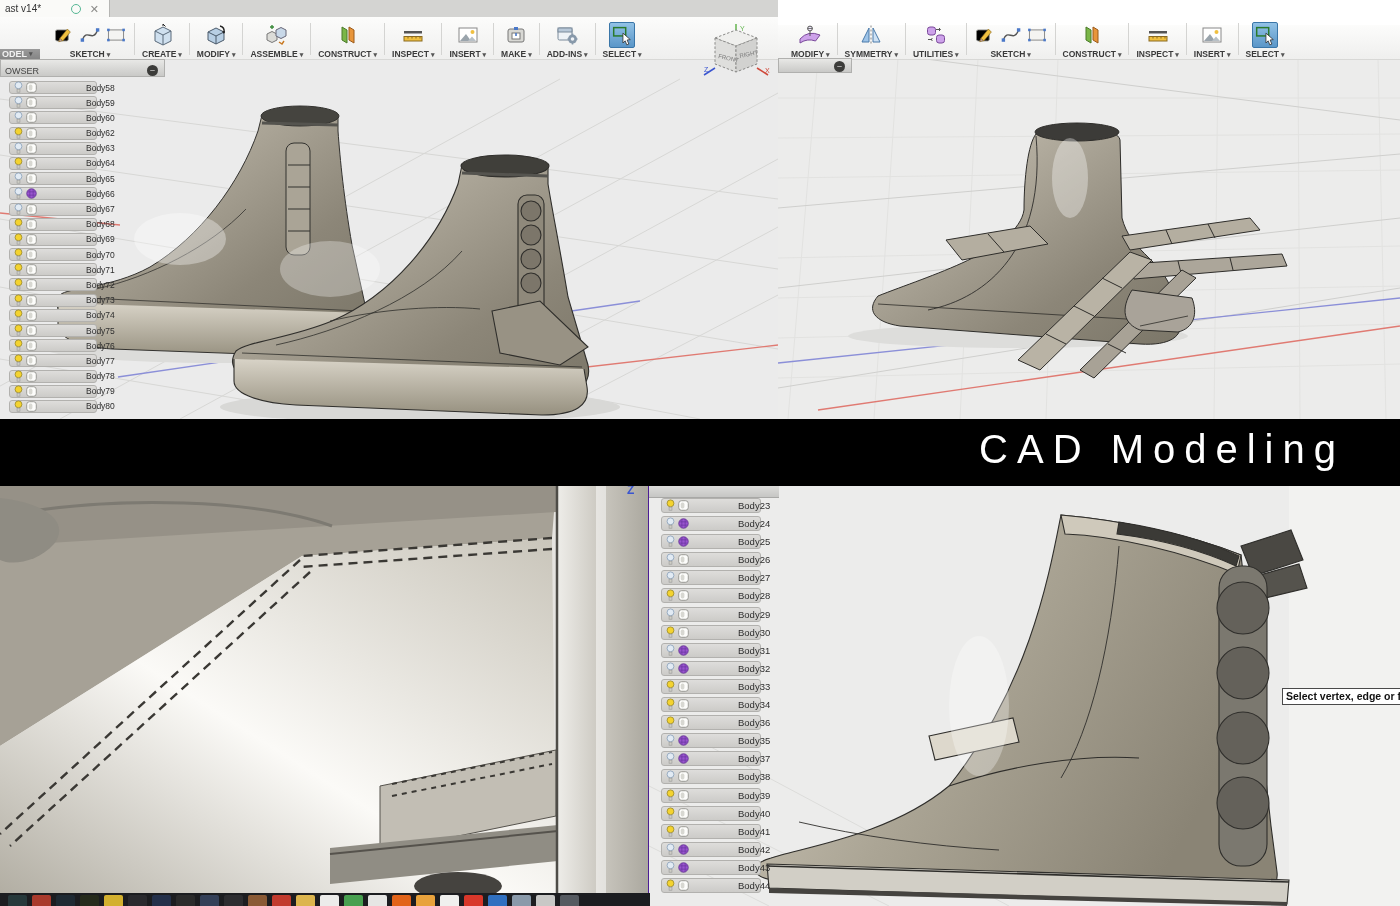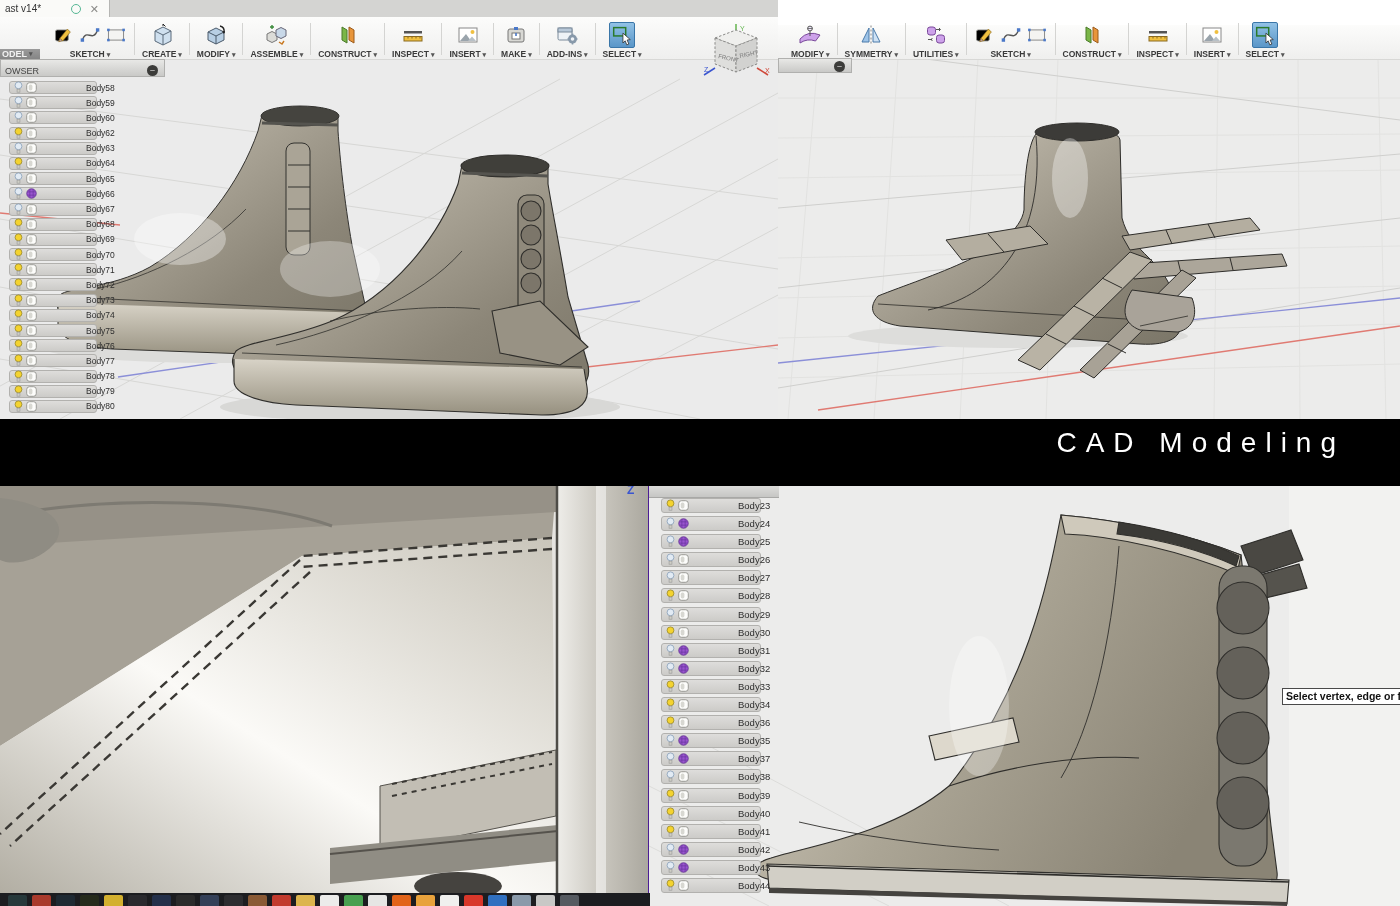--- a/index.html
+++ b/index.html
@@ -3,21 +3,21 @@
 <meta charset="utf-8">
 <style>
   html,body{margin:0;padding:0;background:#000;}
   #root{position:relative;width:1400px;height:906px;overflow:hidden;
         font-family:"Liberation Sans",sans-serif;background:#000;}
   .q{position:absolute;overflow:hidden;}
   
   #q-tl{left:0;top:0;width:778px;height:419px;background:#ebebeb;border-right:1px solid #c4c4c4;}
   #q-tr{left:778px;top:0;width:622px;height:419px;background:#fff;}
   #banner{left:0;top:419px;width:1400px;height:67px;background:#000;position:absolute;}
-  #banner .t{position:absolute;right:55px;top:8px;color:#fff;font-size:28px;font-weight:200;
+  #banner .t{position:absolute;right:55px;top:8px;color:#fff;font-size:40px;font-weight:200;
              letter-spacing:9px;white-space:nowrap;}
   #q-bl{left:0;top:486px;width:648px;height:407px;background:#e6e4e0;}
   #q-br{left:648px;top:486px;width:752px;height:420px;background:#ef4444;border-left:1px solid #4c1d95;}
   #dock{position:absolute;left:0;top:893px;width:650px;height:13px;background:#1c1d20;
         display:flex;align-items:flex-start;gap:5px;padding-left:8px;box-sizing:border-box;}
   #dock .dicon{width:19px;height:11px;border-radius:2px 2px 0 0;margin-top:2px;}
   
   .tabbar{position:absolute;left:0;top:0;width:100%;height:17px;background:#d4d4d2;border-bottom:1px solid #b6b6b4;}
   .tab{position:absolute;left:0;top:0;width:110px;height:17px;background:#fafaf8;border-right:1px solid #b6b6b4;
        font-size:10px;color:#333;line-height:17px;padding-left:5px;box-sizing:border-box;}

